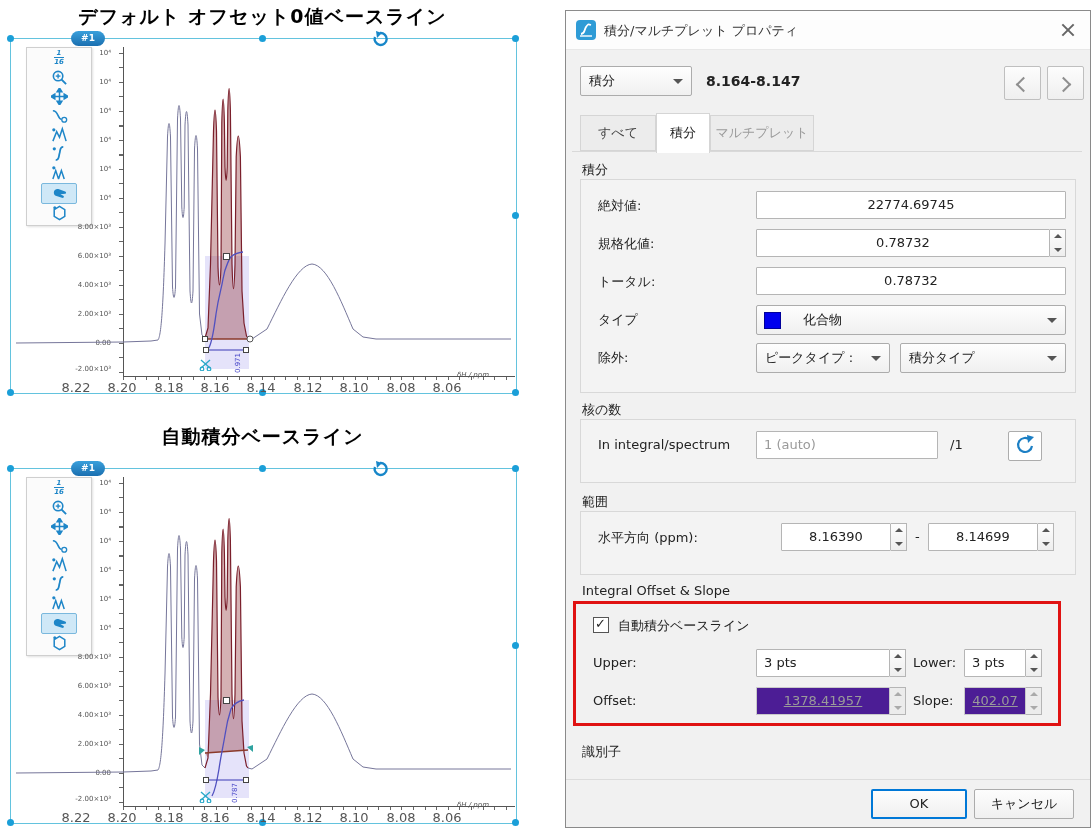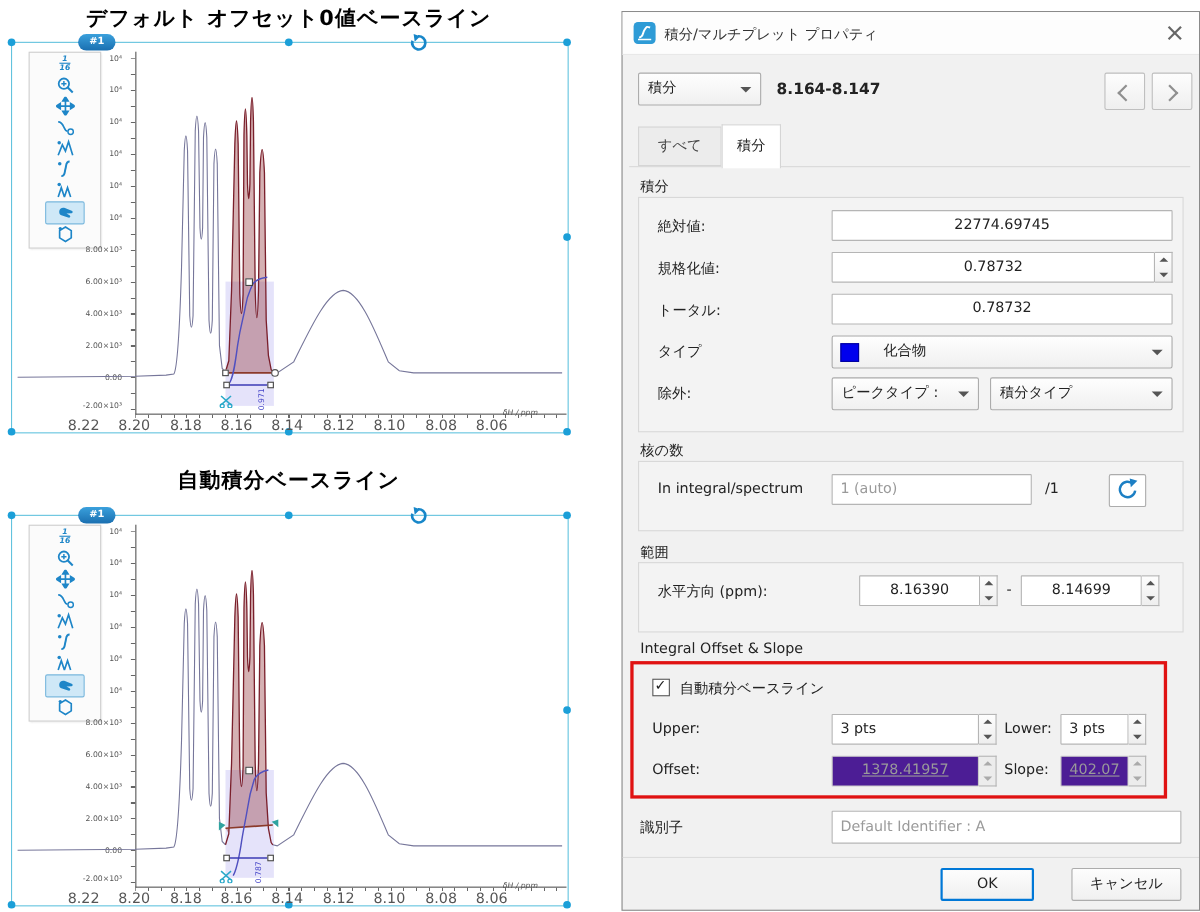--- a/index.html
+++ b/index.html
@@ -369,20 +369,21 @@
     <div class="navbtn" style="left:438px;">
         <span class="chev l"></span>
       </div>
     <div class="navbtn" style="left:481px;">
         <span class="chev r"></span>
       </div>
 
     <div class="paneline"></div>
     <div class="tab" style="left:14px;width:76px;">すべて</div>
     <div class="tab active" style="left:90px;width:54px;">積分</div>
+    <div class="tab dim" style="left:144px;width:104px;">マルチプレット</div>
 
     <div class="glabel" style="left:16px;top:150px;">積分</div>
     <div class="gbox" style="left:14px;top:168px;width:494px;height:212px;"></div>
 
     <div class="flabel" style="left:32px;top:186px;">絶対値:</div>
     <div class="inputd" style="left:190px;top:180px;width:310px;">22774.69745</div>
 
     <div class="flabel" style="left:32px;top:224px;">規格化値:</div>
     <div class="inputd" style="left:190px;top:218px;width:294px;">0.78732</div>
     <div class="spin" style="left:484px;top:218px;">
@@ -463,20 +464,19 @@
         <span class="dn"></span>
       </div>
     <div class="flabel" style="left:347px;top:682px;">Slope:</div>
     <div class="inputd dis" style="left:398px;top:676px;width:62px;">402.07</div>
     <div class="spin dis" style="left:460px;top:676px;">
         <span class="up"></span>
         <span class="dn"></span>
       </div>
 
     <div class="flabel" style="left:16px;top:732px;">識別子</div>
-    <div class="inputd left ph" style="left:190px;top:726px;width:318px;height:30px;line-height:28px;">Default Identifier : A</div>
 
     <div class="sep"></div>
-    <div class="btn def" style="left:289px;top:778px;width:85px;">OK</div>
+    <div class="btn def" style="left:305px;top:778px;width:96px;">OK</div>
     <div class="btn" style="left:408px;top:778px;width:100px;">キャンセル</div>
   </div>
 
 </div>
 
 </body></html>

